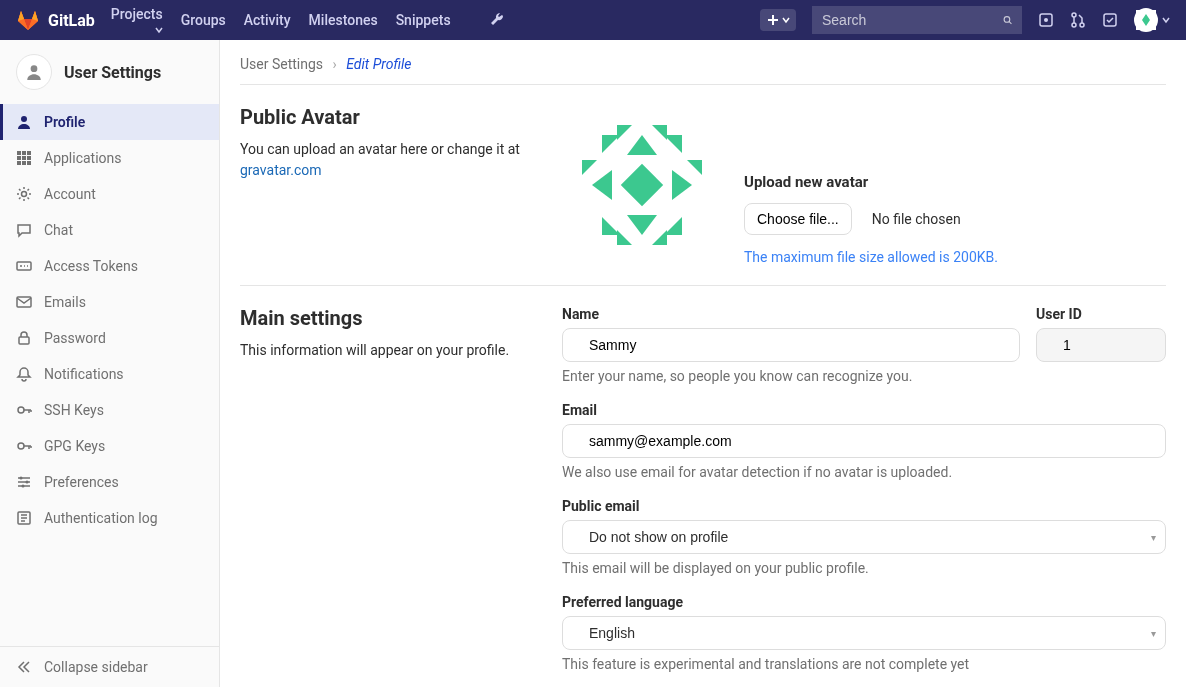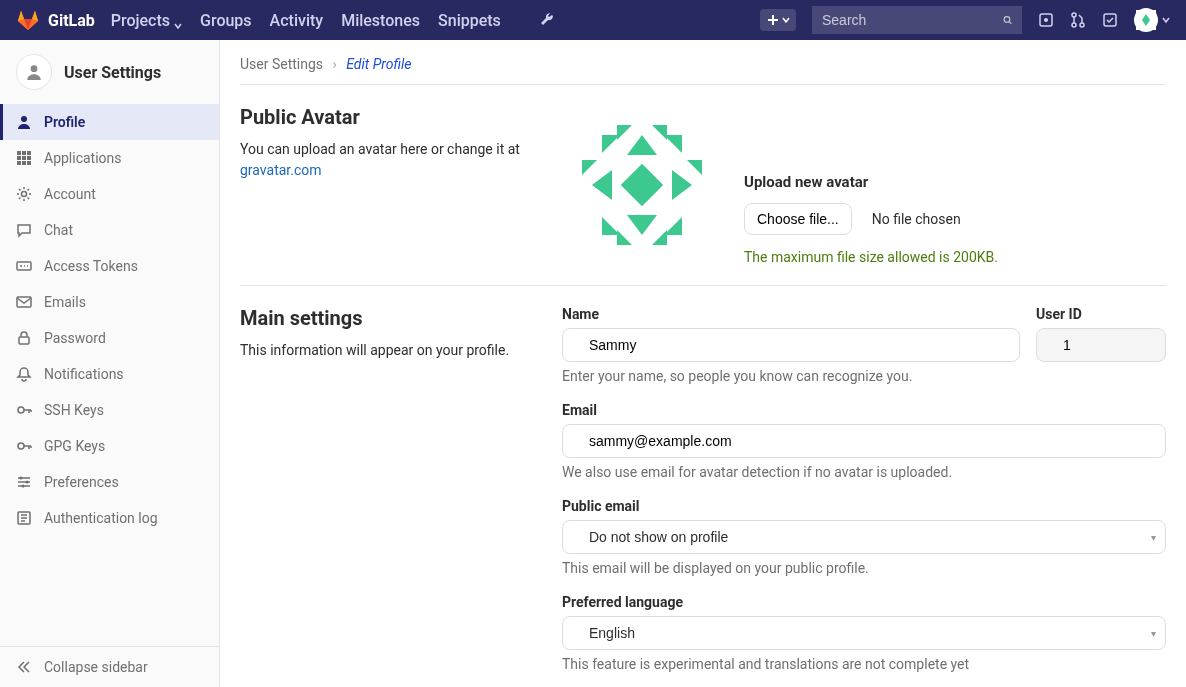--- a/index.html
+++ b/index.html
@@ -3,21 +3,21 @@
 <meta charset="utf-8">
 <style>
 * { margin: 0; padding: 0; box-sizing: border-box; }
 body { font-family: -apple-system, BlinkMacSystemFont, "Segoe UI", Roboto, sans-serif; font-size: 14px; color: #2e2e2e; }
 
 
 .navbar { background: #292961; height: 40px; display: flex; align-items: center; padding: 0 16px; color: #fff; }
 .navbar-logo { display: flex; align-items: center; gap: 8px; font-weight: bold; font-size: 16px; margin-right: 16px; }
 .navbar-logo svg { width: 24px; height: 24px; }
 .navbar-menu { display: flex; align-items: center; gap: 18px; }
-.navbar-item { color: #d1d1f0; font-size: 16px; font-weight: 500; cursor: pointer; display: flex; align-items: flex-end; gap: 4px; }
+.navbar-item { color: #d1d1f0; font-size: 14px; font-weight: 500; cursor: pointer; display: flex; align-items: flex-end; gap: 4px; flex-direction: column; }
 .navbar-spacer { flex: 1; }
 .navbar-right { display: flex; align-items: center; gap: 16px; }
 .new-dropdown { background: rgba(255,255,255,0.15); border-radius: 4px; padding: 4px 6px; display: flex; align-items: center; gap: 2px; cursor: pointer;}
 .search-box { background: rgba(255,255,255,0.15); border-radius: 0; padding: 0 10px; height: 28px; display: flex; align-items: center; width: 210px; }
 .search-box input { background: transparent; border: none; outline: none; color: #fff; font-size: 14px; flex: 1; }
 .search-box input::placeholder { color: rgba(255,255,255,0.7); }
 .nav-icon { cursor: pointer; color: #d1d1f0; display: flex; align-items: center; }
 .avatar-small { width: 24px; height: 24px; border-radius: 50%; background: #fff; display: flex; align-items: center; justify-content: center; }
 
 
@@ -44,21 +44,21 @@
 .section-left { width: 322px; padding-right: 20px; }
 .section-left h2 { font-size: 20px; font-weight: 700; margin-bottom: 10px; }
 .section-left p { color: #2e2e2e; line-height: 1.5; }
 .section-right { flex: 1; }
 
 .avatar-row { display: flex; gap: 22px; align-items: flex-end; }
 .avatar-preview { width: 160px; height: 160px; border-radius: 50%; overflow: hidden; display: flex; align-items: center; justify-content: center; }
 .upload-block h3 { font-size: 15px; font-weight: 700; margin-bottom: 12px; }
 .file-row { display: flex; align-items: center; gap: 20px; margin-bottom: 14px; }
 .btn { background: #fff; border: 1px solid #ddd; border-radius: 8px; padding: 7px 12px; font-size: 14px; cursor: pointer; }
-.hint { color: #4d7c0f; font-size: 14px; }
+.hint { color: #3b82f6; font-size: 14px; }
 
 .form-row { display: flex; gap: 16px; margin-bottom: 18px; }
 .form-group { display: flex; flex-direction: column; }
 .form-group.grow { flex: 1; }
 .form-label { font-weight: 700; font-size: 14px; margin-bottom: 6px; }
 input.text-input, select.select-input {
   border: 1px solid #ddd; border-radius: 8px; padding: 8px 26px; font-size: 14px; height: 34px; background: #fff;
 }
 input.text-input.readonly { background: #f5f5f5; width: 130px; }
 .select-wrapper { position: relative; }

